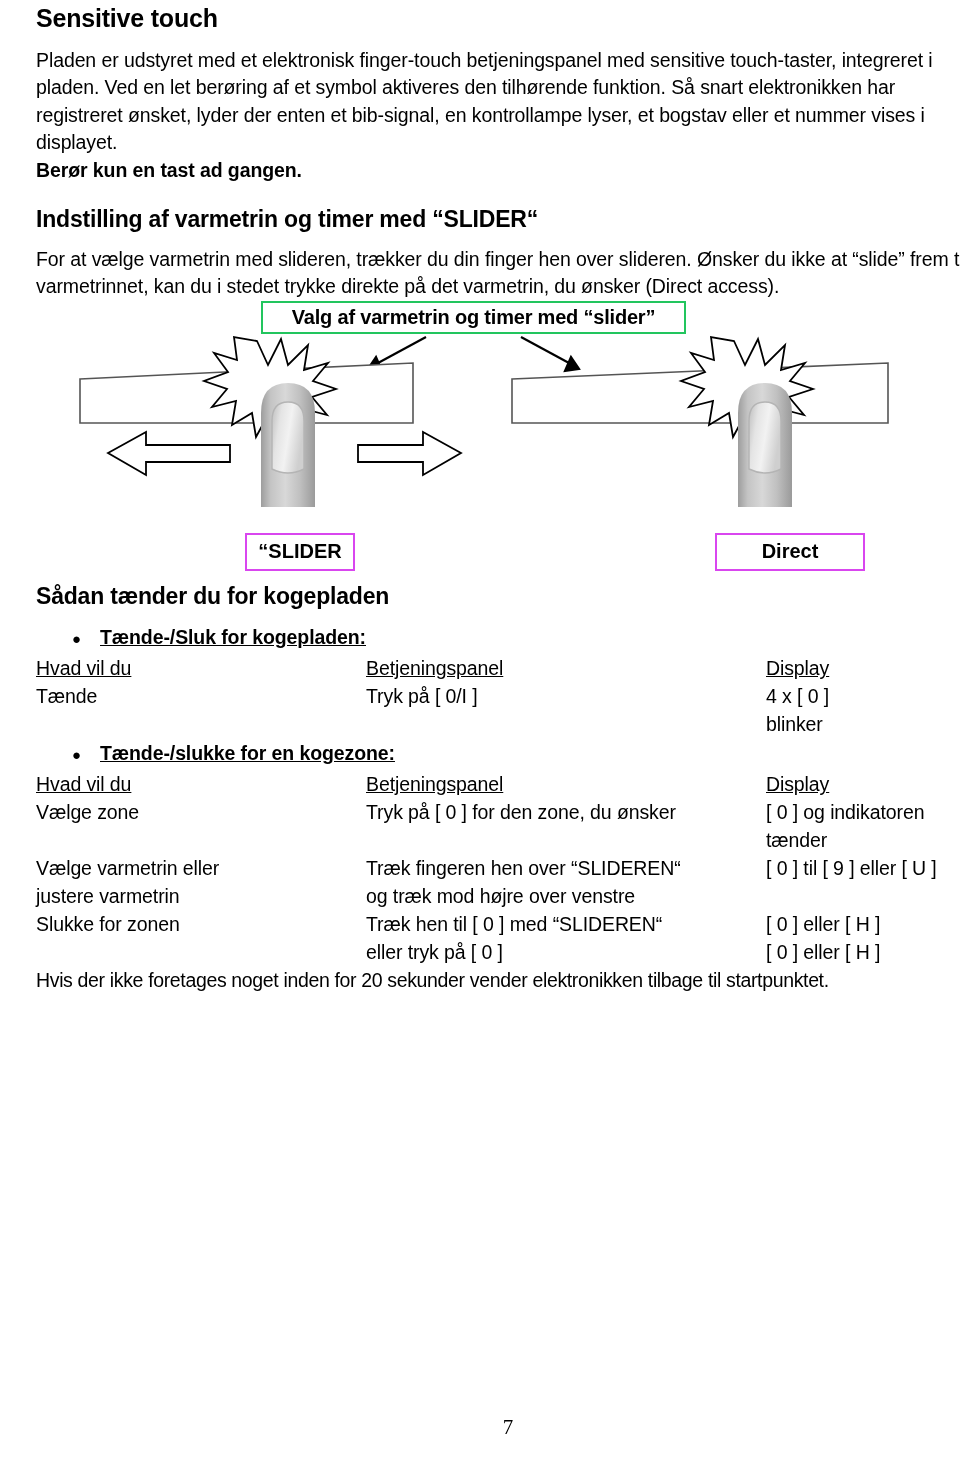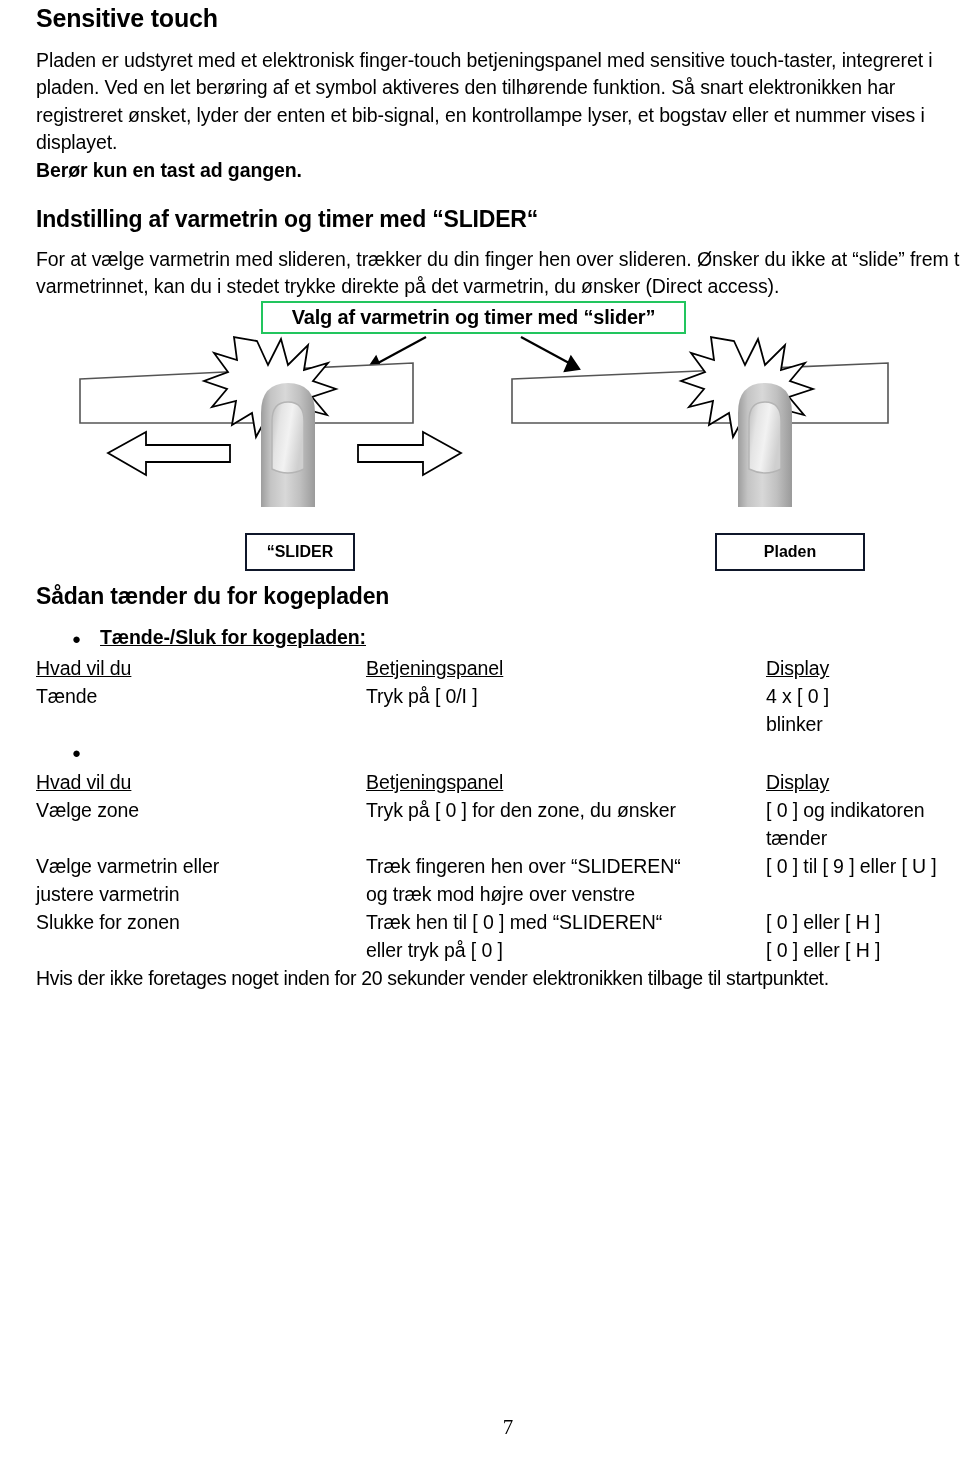--- a/index.html
+++ b/index.html
@@ -79,26 +79,26 @@
     font-weight: bold;
     letter-spacing: -0.2px;
   }
   .fig-svg {
     position: absolute;
     left: 0;
     top: 0;
   }
   .label-box {
     position: absolute;
-    border: 2px solid #0f172a;
+    border: 2px solid #d946ef;
     box-sizing: border-box;
     display: flex;
     align-items: center;
     justify-content: center;
-    font-size: 16px;
+    font-size: 20px;
     font-weight: bold;
     background: #fff;
   }
   .label-slider {
     left: 209px;
     top: 232px;
     width: 110px;
     height: 38px;
   }
   .label-direct {
@@ -267,21 +267,21 @@
         <path d="M 702,206 L 702,112 Q 702,82 729,82 Q 756,82 756,112 L 756,206 Z" fill="url(#fingerGrad)"></path>
         <path d="M 713,168 L 713,120 Q 713,101 729,101 Q 745,101 745,120 L 745,168
                  Q 729,176 713,168 Z" fill="url(#nailGrad)" stroke="#b4b4b4" stroke-width="1.4"></path>
       </g>
     </svg>
 
     <div class="label-box label-slider">
       <span>“SLIDER</span>
     </div>
     <div class="label-box label-direct">
-      <span>Pladen</span>
+      <span>Direct</span>
     </div>
   </div>
 
   <h2 class="section-title">Sådan tænder du for kogepladen</h2>
 
   <div class="sp-12"></div>
 
   <div class="bullet-row">
     <span class="bullet-dot">●</span>
     <span class="bullet-label">Tænde-/Sluk for kogepladen:</span>
@@ -305,20 +305,21 @@
         <td>
           <div>4 x [ 0 ]</div>
           <div>blinker</div>
         </td>
       </tr>
     </tbody>
   </table>
 
   <div class="bullet-row">
     <span class="bullet-dot">●</span>
+    <span class="bullet-label">Tænde-/slukke for en kogezone:</span>
   </div>
 
   <table class="tbl">
     <colgroup>
         <col class="col1">
         <col class="col2">
         <col class="col3">
       </colgroup>
     <tbody>
       <tr>

